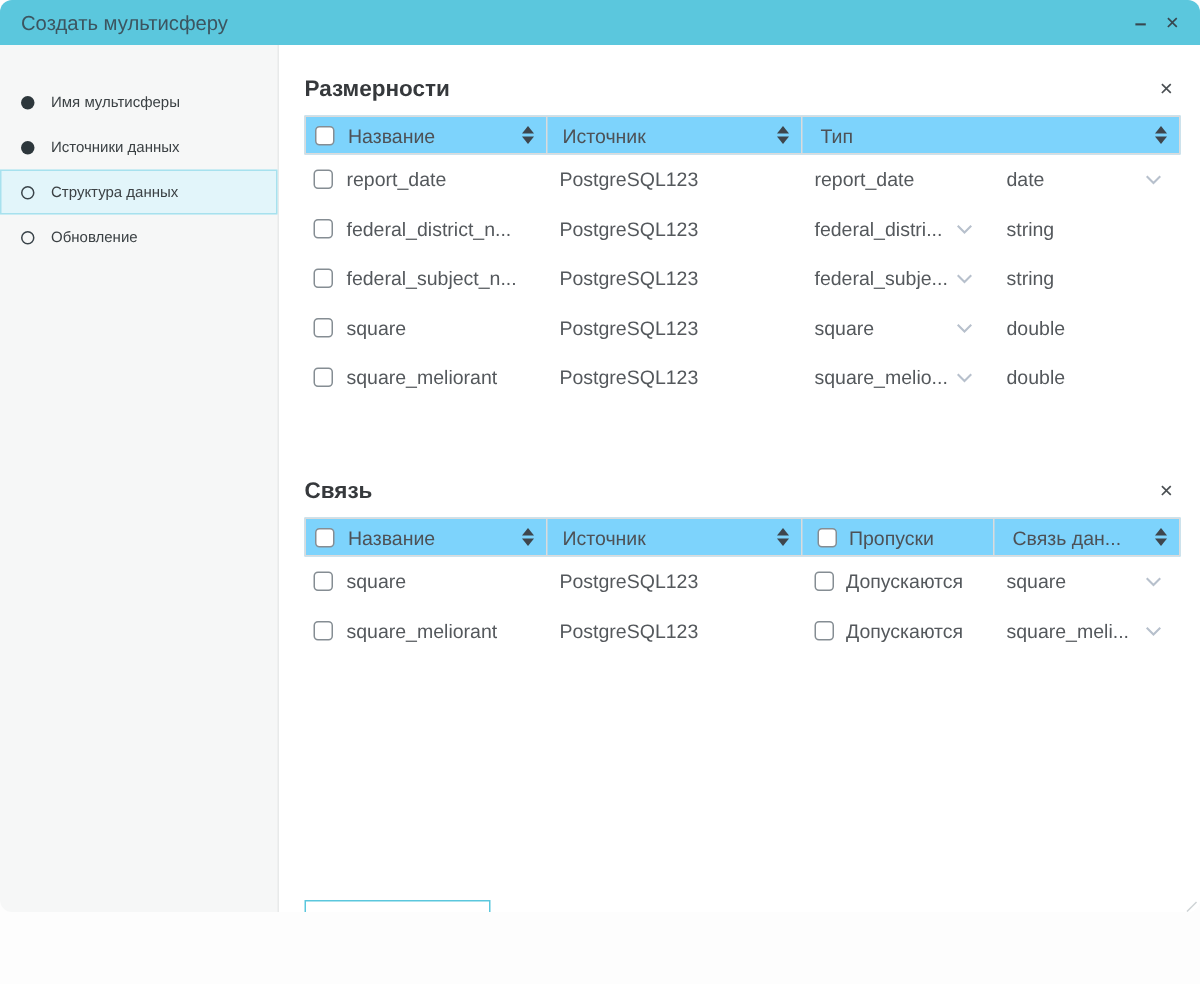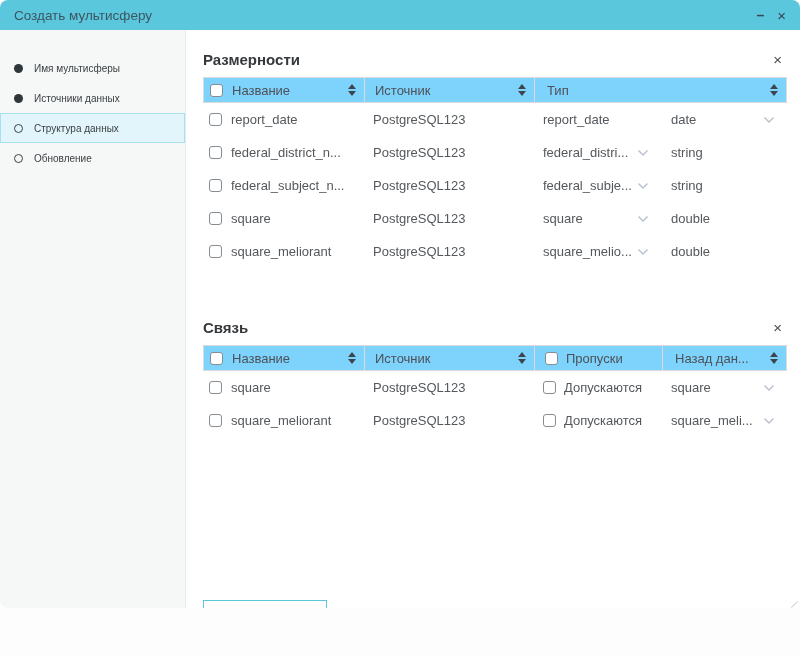--- a/index.html
+++ b/index.html
@@ -258,21 +258,21 @@
             <span class="sort">
                 <span class="tri-up"></span>
                 <span class="tri-down"></span>
               </span>
           </div>
           <div class="th c3">
             <span class="cb gap-cb"></span>
             <span>Пропуски</span>
           </div>
           <div class="th c4">
-            <span>Назад дан...</span>
+            <span>Связь дан...</span>
             <span class="sort">
                 <span class="tri-up"></span>
                 <span class="tri-down"></span>
               </span>
           </div>
         </div>
 
         <div class="trow">
           <div class="td c1">
               <span class="cb"></span>

